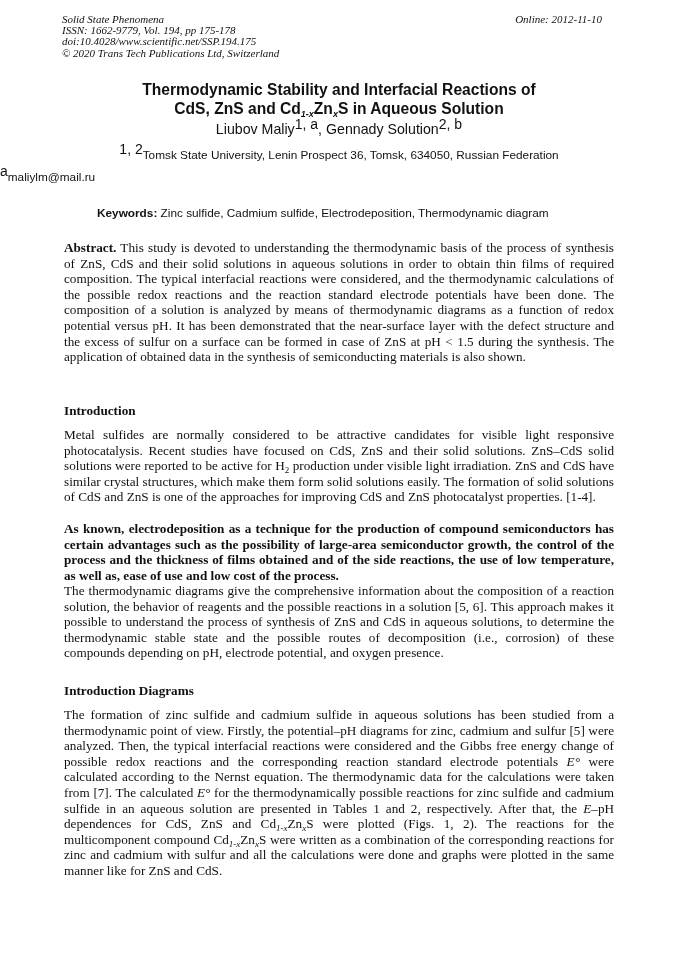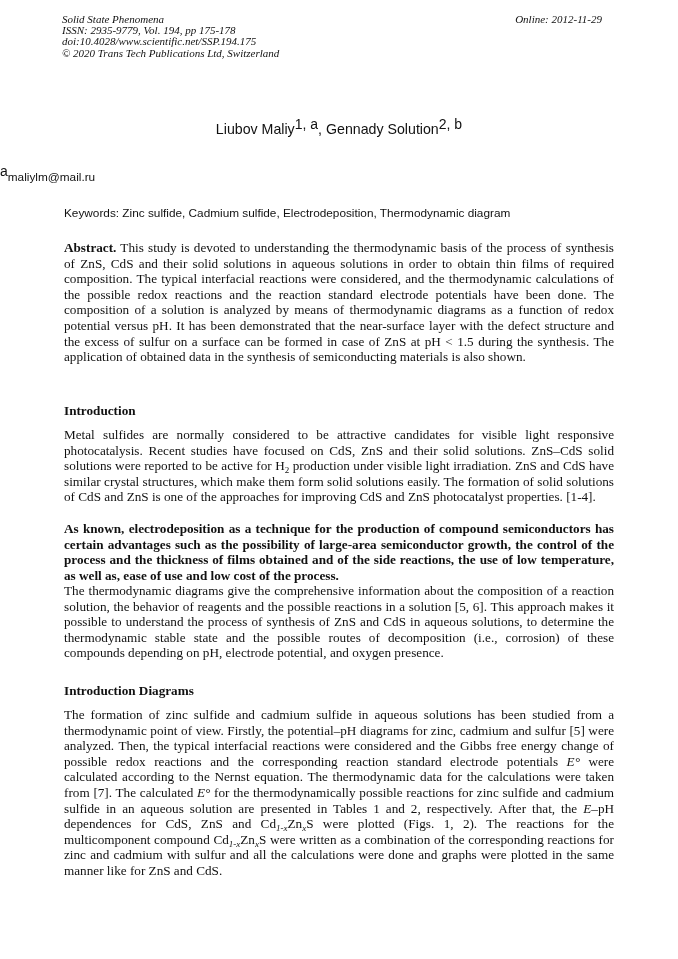--- a/index.html
+++ b/index.html
@@ -7,43 +7,48 @@
   .page { position: absolute; left: 0; top: 0; width: 666px; height: 959px; }
   .hdr-left { position: absolute; left: 62px; top: 14px; font-family: "Liberation Serif", serif; font-style: italic; font-size: 11px; line-height: 11.2px; }
   .hdr-right { position: absolute; right: 64px; top: 14px; font-family: "Liberation Serif", serif; font-style: italic; font-size: 11px; line-height: 11.2px; }
   .title { position: absolute; left: 0; width: 678px; top: 80px; text-align: center; font-family: "Liberation Sans", sans-serif; font-weight: bold; font-size: 15.6px; line-height: 19px; }
   .authors { position: absolute; left: 0; width: 678px; top: 120px; text-align: center; font-family: "Liberation Sans", sans-serif; font-size: 14.2px; line-height: 18px; }
   .affil { position: absolute; left: 0; width: 678px; top: 148px; text-align: center; font-family: "Liberation Sans", sans-serif; font-size: 11.8px; line-height: 14px; }
   .email { position: absolute; left: 0; width: 678px; top: 170px; text-align: left; font-family: "Liberation Sans", sans-serif; font-size: 11.8px; line-height: 14px; }
   sup { font-size: 14px; vertical-align: 5px; line-height: 0; }
   sub { font-size: 9px; vertical-align: -3px; line-height: 0; }
   .keywords { position: absolute; left: 64px; top: 206px; font-family: "Liberation Sans", sans-serif; font-size: 11.8px; line-height: 14px; }
-  .keywords b { font-weight: normal; }
+  .keywords b { font-weight: bold; margin-left: 33px; }
   .para { position: absolute; left: 64px; width: 550px; font-family: "Liberation Serif", serif; font-size: 13.2px; line-height: 15.6px; text-align: justify; }
   .heading { position: absolute; left: 64px; font-family: "Liberation Serif", serif; font-weight: bold; font-size: 13.2px; line-height: 15.6px; }
   .it { font-style: italic; }
 </style>
 </head>
 <body>
 
 <div class="page">
 
   <div class="hdr-left">
     <div>Solid State Phenomena</div>
-    <div>ISSN: 2935-9779, Vol. 194, pp 175-178</div>
+    <div>ISSN: 1662-9779, Vol. 194, pp 175-178</div>
     <div>doi:10.4028/www.scientific.net/SSP.194.175</div>
     <div>© 2020 Trans Tech Publications Ltd, Switzerland</div>
   </div>
-  <div class="hdr-right">Online: 2012-11-29</div>
+  <div class="hdr-right">Online: 2012-11-10</div>
 
+  <div class="title">
+    <div>Thermodynamic Stability and Interfacial Reactions of</div>
+    <div><span>CdS, ZnS and Cd</span><sub class="it">1-x</sub><span>Zn</span><sub class="it">x</sub><span>S in Aqueous Solution</span></div>
+  </div>
 
   <div class="authors">
     <span>Liubov Maliy</span><sup>1, a</sup><span>, </span><span>Gennady Solution</span><sup>2, b</sup>
   </div>
 
+  <div class="affil"><sup>1, 2</sup><span>Tomsk State University, Lenin Prospect 36, Tomsk, 634050, Russian Federation</span></div>
 
   <div class="email"><sup>a</sup><span>maliylm@mail.ru</span></div>
 
   <div class="keywords"><b>Keywords:</b><span> Zinc sulfide, Cadmium sulfide, Electrodeposition, Thermodynamic diagram</span></div>
 
   <div class="para" style="top:240px;"><b>Abstract.</b><span> This study is devoted to understanding the thermodynamic basis of the process of synthesis of ZnS, CdS and their solid solutions in aqueous solutions in order to obtain thin films of required composition. The typical interfacial reactions were considered, and the thermodynamic calculations of the possible redox reactions and the reaction standard electrode potentials have been done. The composition of a solution is analyzed by means of thermodynamic diagrams as a function of redox potential versus pH. It has been demonstrated that the near-surface layer with the defect structure and the excess of sulfur on a surface can be formed in case of ZnS at pH &lt; 1.5 during the synthesis. The application of obtained data in the synthesis of semiconducting materials is also shown.</span></div>
 
   <div class="heading" style="top:403px;">Introduction</div>
 
   <div class="para" style="top:427px;"><span>Metal sulfides are normally considered to be attractive candidates for visible light responsive photocatalysis. Recent studies have focused on CdS, ZnS and their solid solutions. ZnS–CdS solid solutions were reported to be active for H</span><sub>2</sub><span> production under visible light irradiation. ZnS and CdS have similar crystal structures, which make them form solid solutions easily. The formation of solid solutions of CdS and ZnS is one of the approaches for improving CdS and ZnS photocatalyst properties. [1-4].</span></div>

